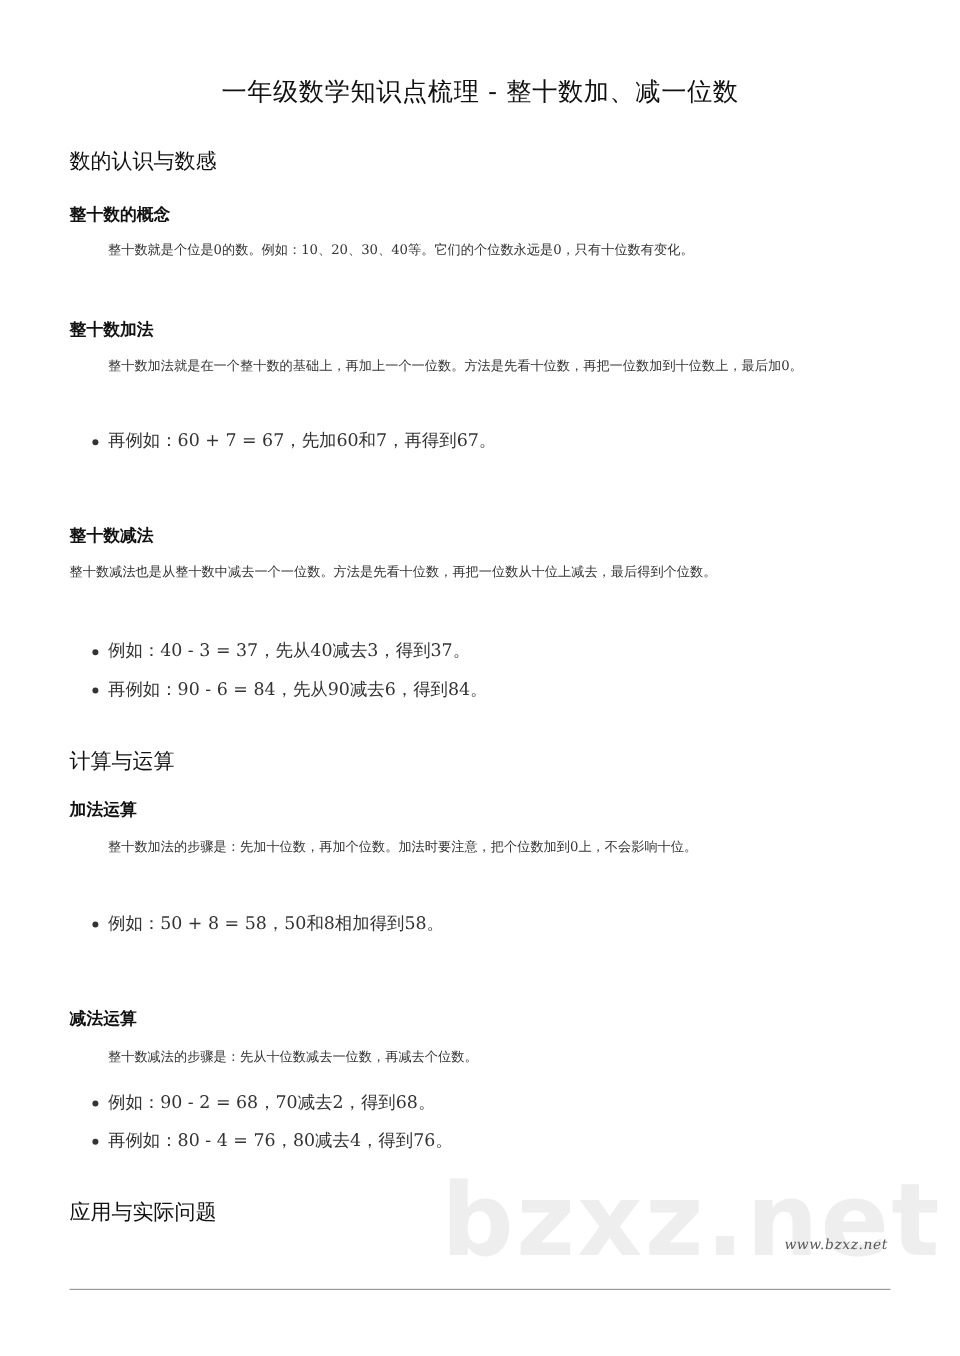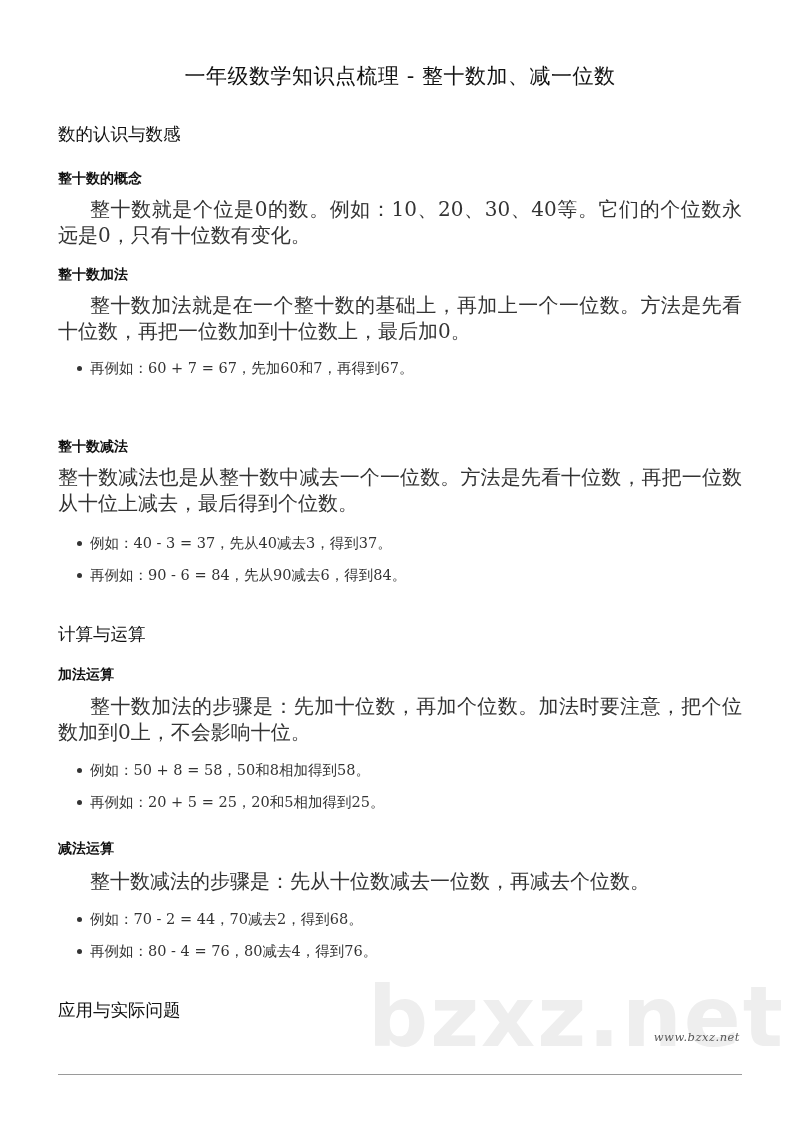--- a/index.html
+++ b/index.html
@@ -49,21 +49,21 @@
       font-family: "DejaVu Sans", "Liberation Sans", sans-serif;
       font-size: 14px;
       font-weight: bold;
       color: #111111;
       margin: 0;
     }
     .para {
       position: absolute;
       left: 0;
       width: 684px;
-      font-size: 20px;
+      font-size: 11px;
       line-height: 26px;
       color: #333333;
       margin: 0;
       text-align: justify;
     }
     .para.indent { text-indent: 32px; }
     .bullets {
       position: absolute;
       left: 0;
       margin: 0;
@@ -144,27 +144,26 @@
     <li><span class="dot"></span><span>例如：40 - 3 = 37，先从40减去3，得到37。</span></li>
     <li><span class="dot"></span><span>再例如：90 - 6 = 84，先从90减去6，得到84。</span></li>
   </ul>
 
   <h2 class="h2" style="top:622px;text-align:center;">计算与运算</h2>
 
   <h3 class="h3" style="top:666px;">加法运算</h3>
   <p class="para indent" style="top:693px;">整十数加法的步骤是：先加十位数，再加个位数。加法时要注意，把个位数加到0上，不会影响十位。</p>
   <ul class="bullets" style="top:760px;">
     <li><span class="dot"></span><span>例如：50 + 8 = 58，50和8相加得到58。</span></li>
-    <li><span class="dot"></span><span>再例如：20 + 5 = 25，20和5相加得到25。</span></li>
   </ul>
 
   <h3 class="h3" style="top:840px;">减法运算</h3>
   <p class="para indent" style="top:868px;">整十数减法的步骤是：先从十位数减去一位数，再减去个位数。</p>
   <ul class="bullets" style="top:909px;">
-    <li><span class="dot"></span><span>例如：70 - 2 = 44，70减去2，得到68。</span></li>
+    <li><span class="dot"></span><span>例如：90 - 2 = 68，70减去2，得到68。</span></li>
     <li><span class="dot"></span><span>再例如：80 - 4 = 76，80减去4，得到76。</span></li>
   </ul>
 
   <h2 class="h2" style="top:998px;">应用与实际问题</h2>
 </div>
 
 <div class="watermark">bzxz.net</div>
 
 <div class="rule"></div>
 <div class="footer-url">www.bzxz.net</div>

